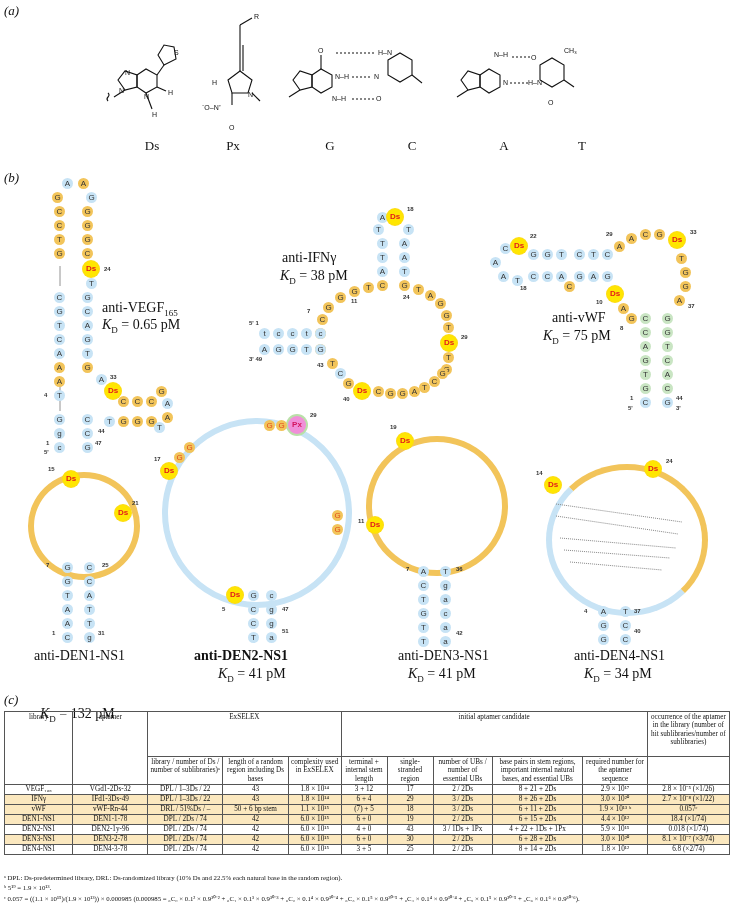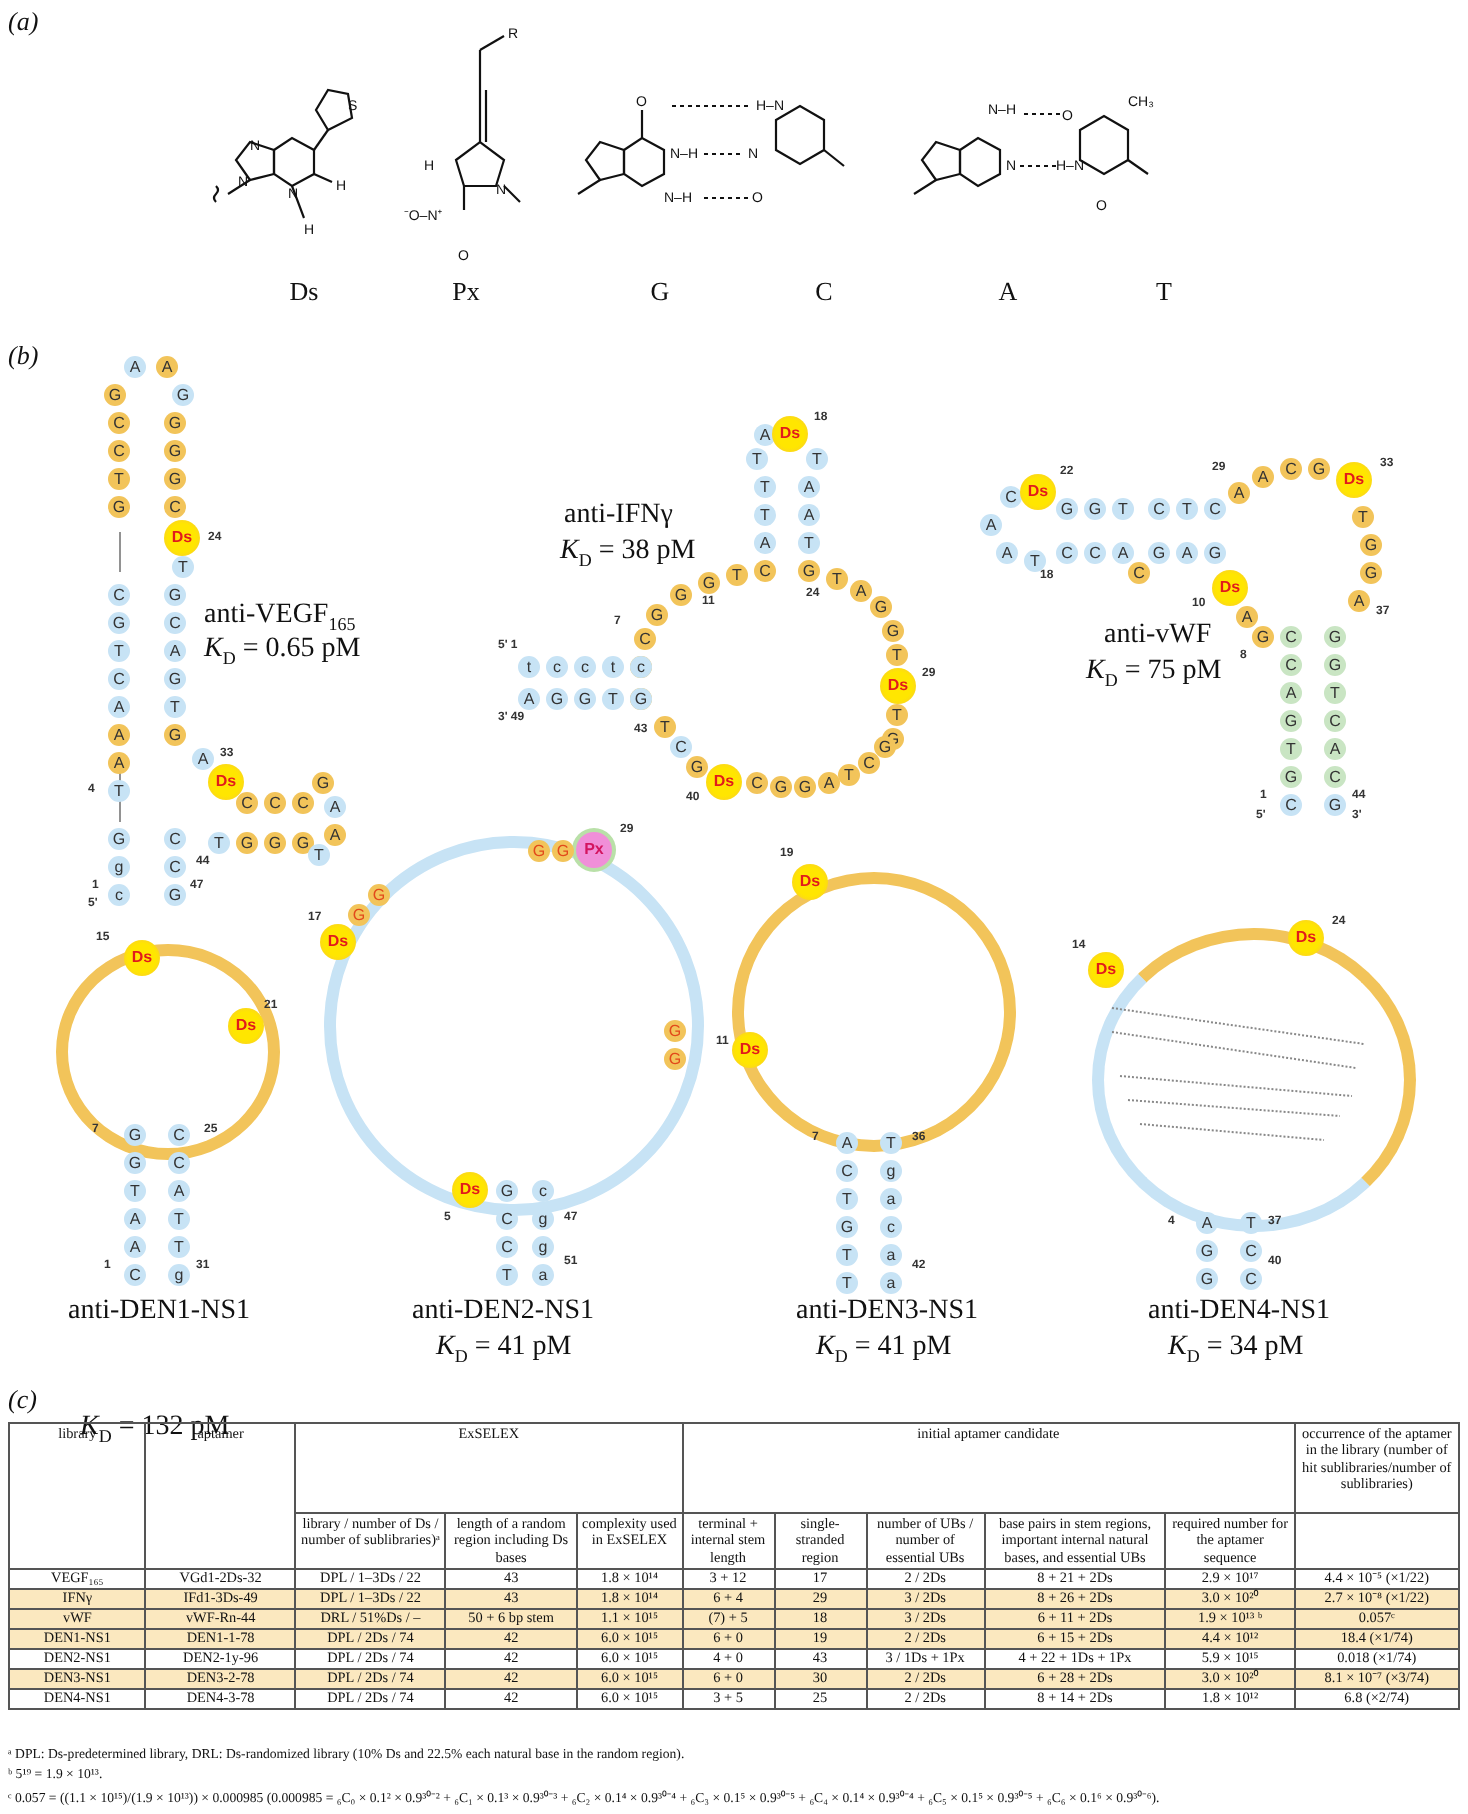--- a/index.html
+++ b/index.html
@@ -345,21 +345,21 @@
     <div class="nt b" style="left:114px;top:190px;">c</div>
   <div class="nt b" style="left:96px;top:204px;">C</div>
     <div class="nt b" style="left:114px;top:204px;">g</div>
   <div class="nt b" style="left:96px;top:218px;">C</div>
     <div class="nt b" style="left:114px;top:218px;">g</div>
   <div class="nt b" style="left:96px;top:232px;">T</div>
     <div class="nt b" style="left:114px;top:232px;">a</div>
   <div class="num" style="left:130px;top:206px;">47</div>
     <div class="num" style="left:130px;top:228px;">51</div>
 </div>
-<div class="apt-name" style="left:206px;top:648px;">anti-DEN2-NS1</div>
+<div class="apt-name" style="left:194px;top:648px;font-weight:bold;">anti-DEN2-NS1</div>
 <div class="kd" style="left:218px;top:666px;"><i>K</i><sub>D</sub> = <span>41 pM</span></div>
 
 <div class="abs" style="left:360px;top:430px;width:150px;height:210px;">
   <div class="ring" style="left:6px;top:6px;width:130px;height:128px;border:6px solid #f2c45a;"></div>
   <div class="ds" style="left:36px;top:2px;">Ds</div>
     <div class="num" style="left:30px;top:-6px;">19</div>
   <div class="ds" style="left:6px;top:86px;">Ds</div>
     <div class="num" style="left:-2px;top:88px;">11</div>
   <div class="nt b" style="left:58px;top:136px;">A</div>
     <div class="nt b" style="left:80px;top:136px;">T</div>
@@ -445,21 +445,21 @@
     <td>VEGF₁₆₅</td>
         <td>VGd1-2Ds-32</td>
         <td>DPL / 1–3Ds / 22</td>
         <td>43</td>
         <td>1.8 × 10¹⁴</td>
         <td>3 + 12</td>
         <td>17</td>
         <td>2 / 2Ds</td>
         <td>8 + 21 + 2Ds</td>
         <td>2.9 × 10¹⁷</td>
-        <td>4.4 × 10⁻⁵ (×1/22)</td>
+        <td>2.8 × 10⁻⁵ (×1/26)</td>
   </tr>
   <tr class="row hl">
     <td>IFNγ</td>
         <td>IFd1-3Ds-49</td>
         <td>DPL / 1–3Ds / 22</td>
         <td>43</td>
         <td>1.8 × 10¹⁴</td>
         <td>6 + 4</td>
         <td>29</td>
         <td>3 / 2Ds</td>

